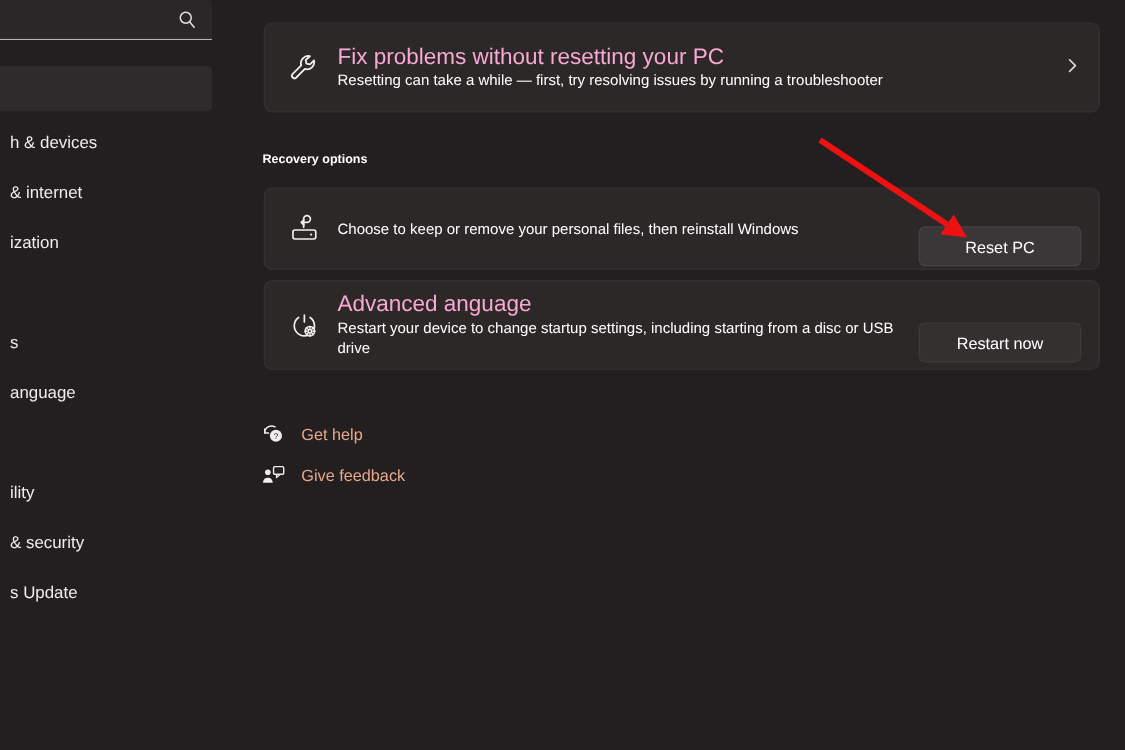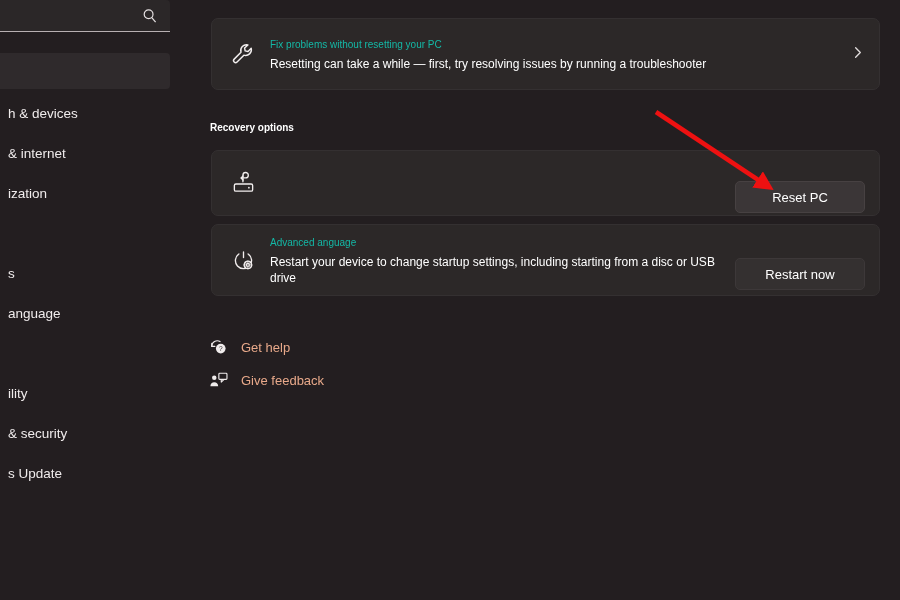--- a/index.html
+++ b/index.html
@@ -113,22 +113,22 @@
     justify-content: center;
   }
 
   .card-text {
     flex: 1 1 auto;
     padding-right: 12px;
     min-width: 0;
   }
 
   .card-title {
-    font-size: 10px;
-    color: #14b8a6;
+    font-size: 18px;
+    color: #f9a8d4;
     line-height: 18px;
     margin-bottom: 2px;
   }
 
   .card-desc {
     font-size: 12px;
     color: #ffffff;
     line-height: 16px;
   }
 
@@ -283,20 +283,21 @@
   <div class="card" style="top:150px; height:66px;">
     <div class="card-icon">
       <svg viewBox="0 0 26 26" width="25" height="25" fill="none" stroke="currentColor" stroke-width="1.4" stroke-linecap="round" stroke-linejoin="round">
         <rect x="3.5" y="13.5" width="19" height="7.5" rx="1.6"></rect>
         <circle cx="18.6" cy="17.3" r="0.9" fill="currentColor" stroke="none"></circle>
         <path d="M12.4 11.3V4.4a2.8 2.8 0 1 1 2.8 2.8h-3.6"></path>
         <polyline points="12.6,9.4 10.4,7.2 12.6,5.1"></polyline>
       </svg>
     </div>
     <div class="card-text">
+      <div class="card-desc">Choose to keep or remove your personal files, then reinstall Windows</div>
     </div>
     <button class="action-button hovered">Reset PC</button>
   </div>
 
   <div class="card" style="top:224px; height:72px;">
     <div class="card-icon">
       <svg viewBox="0 0 26 26" width="25" height="25" fill="none" stroke="currentColor" stroke-width="1.4" stroke-linecap="round" stroke-linejoin="round">
         <path d="M13 4.2V10"></path>
         <path d="M17.8 6.2a8.4 8.4 0 1 1-9.6 0"></path>
         <circle cx="17.6" cy="17.6" r="3.9" fill="#2c2828"></circle>

